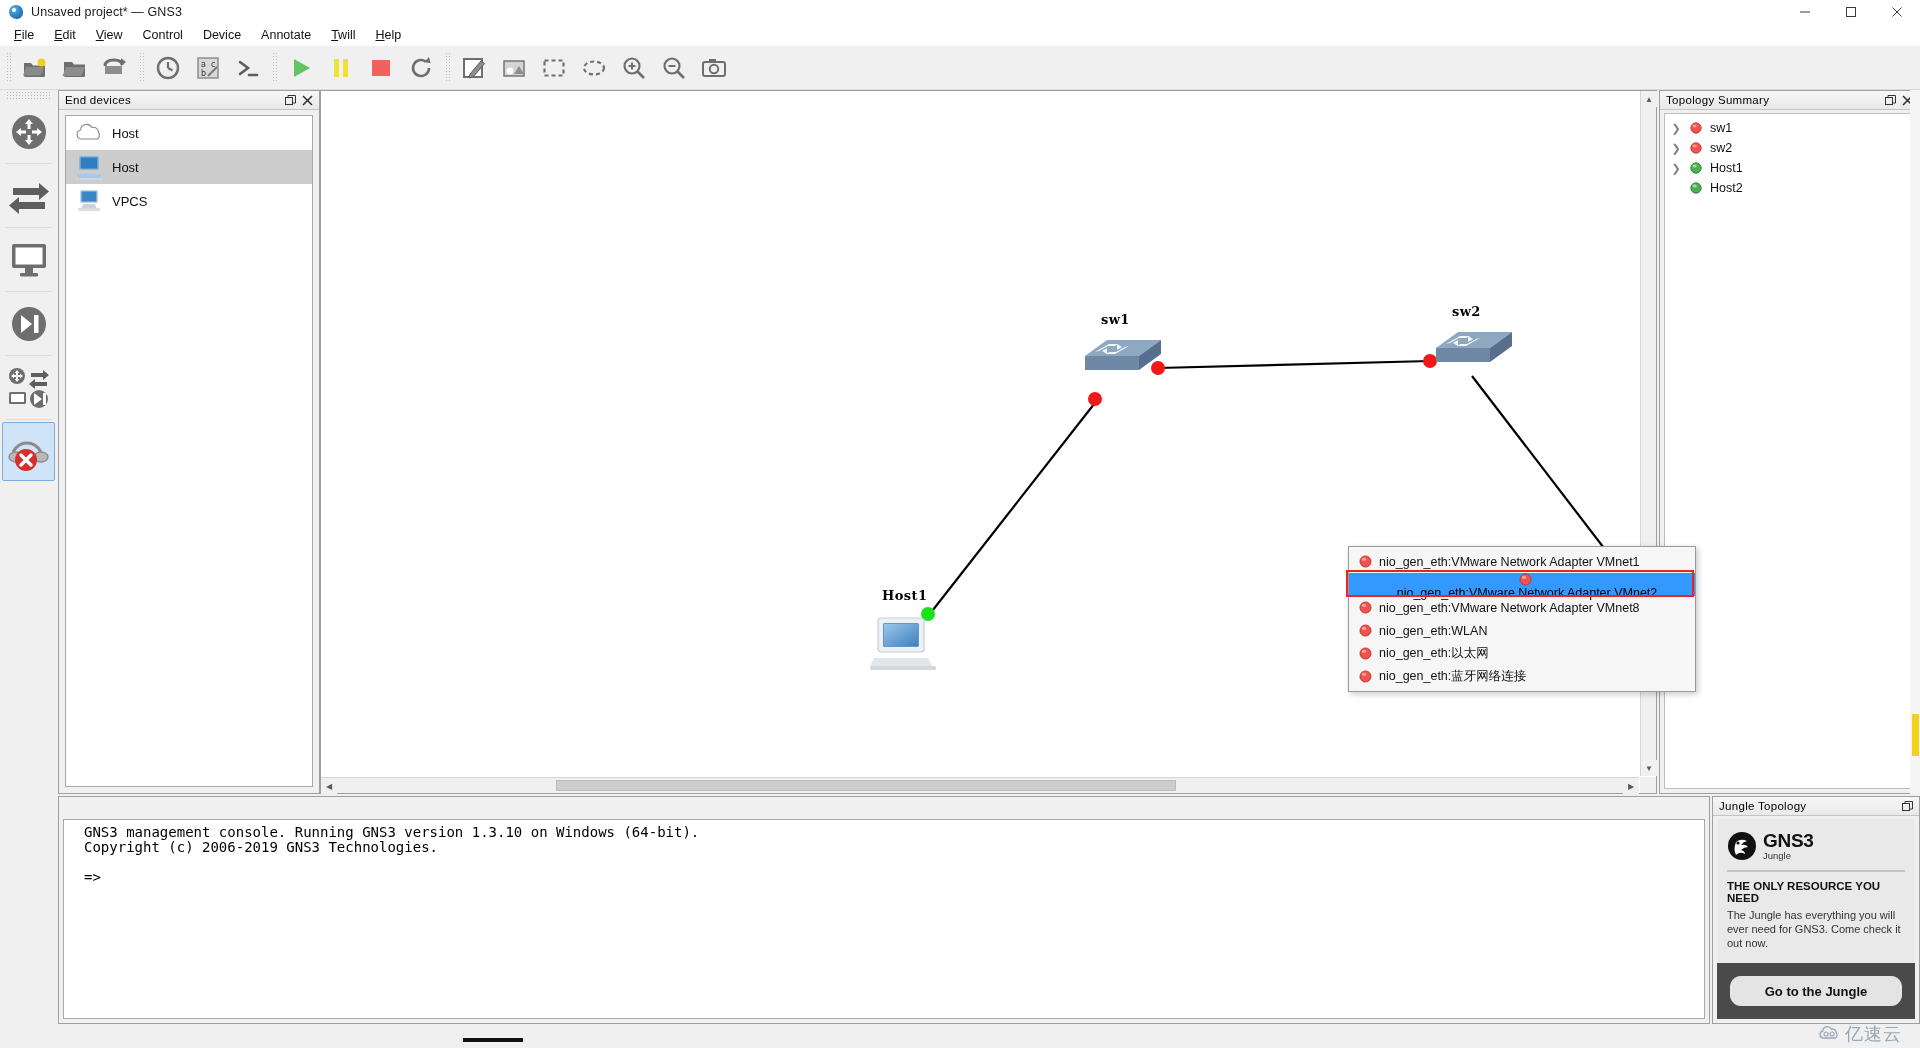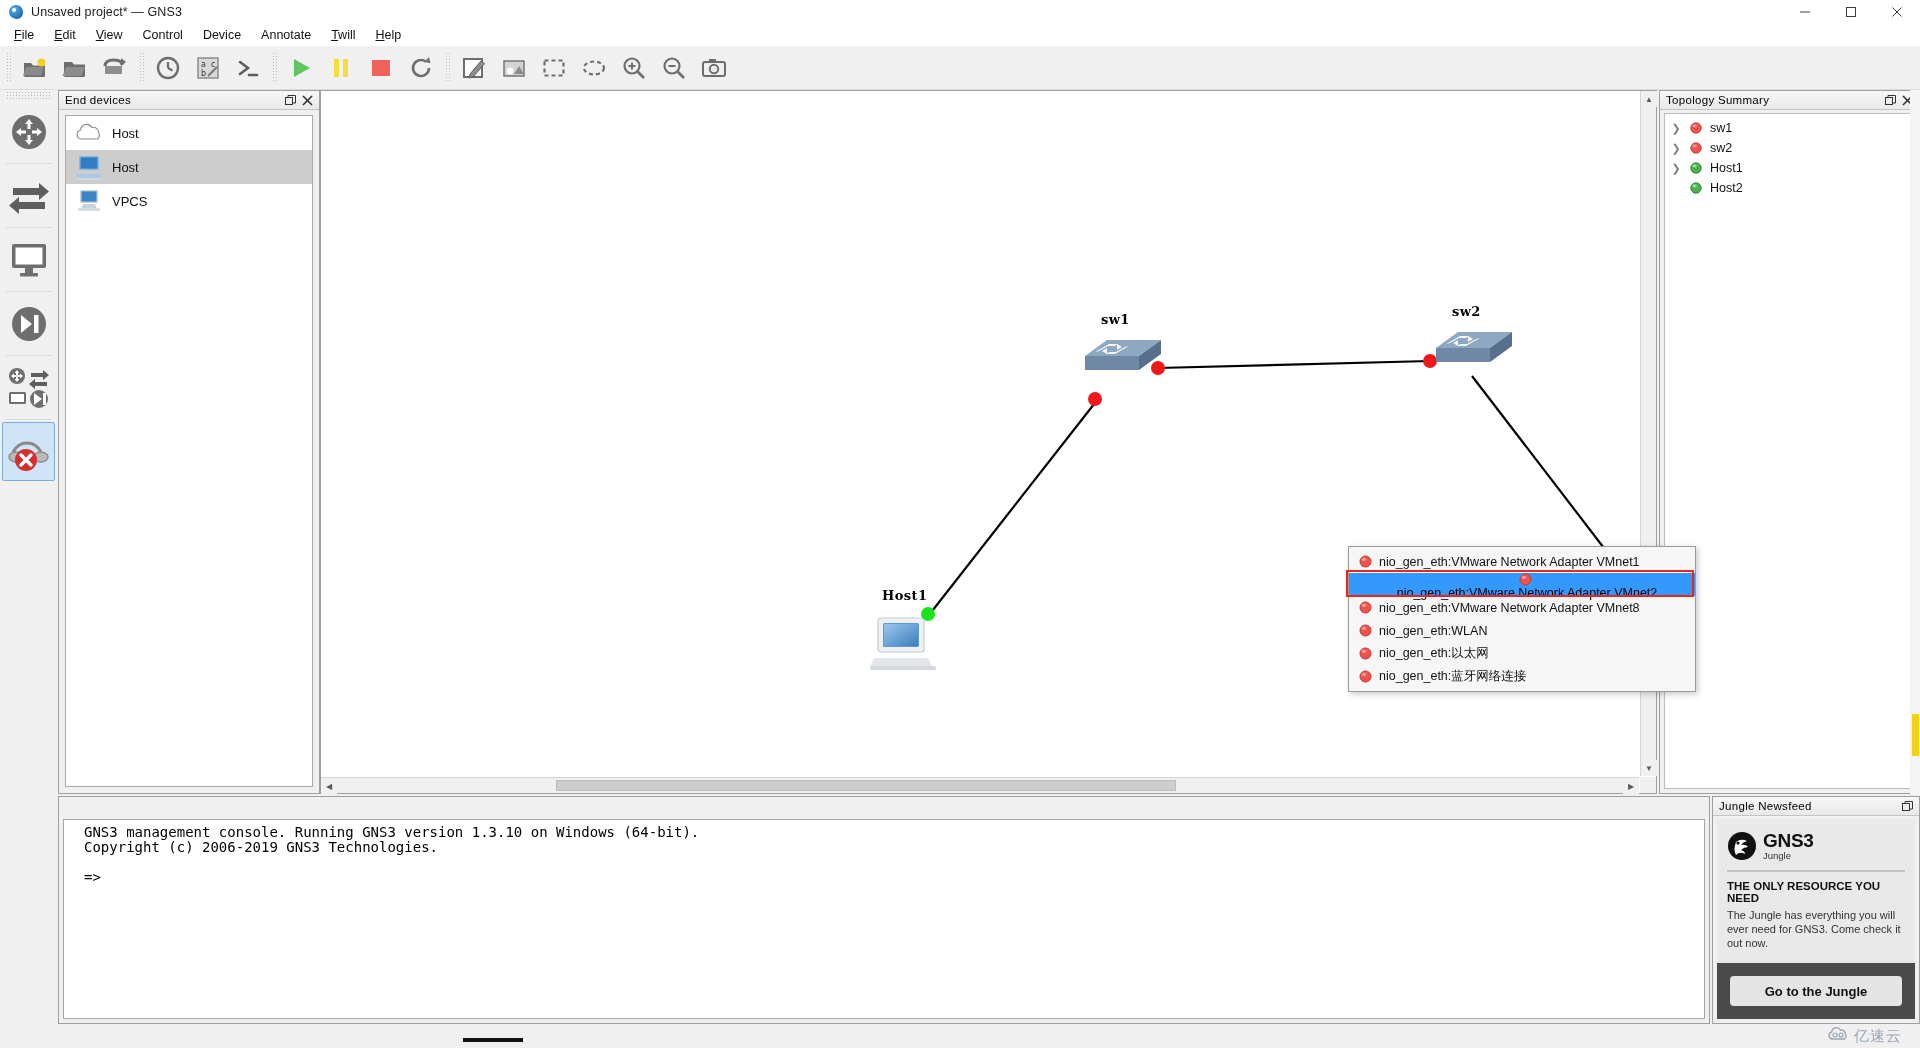--- a/index.html
+++ b/index.html
@@ -210,33 +210,33 @@
   .jbrand .b1 { font-size: 19px; font-weight: bold; color: #111; letter-spacing: -.3px; }
   .jbrand .b2 { font-size: 9.5px; color: #333; margin-top: 1px; }
   .jrule { height: 2px; background: #c4c4c4; margin: 9px 10px 8px 10px; }
   .jtitle { font-size: 11.5px; font-weight: bold; color: #111; padding: 0 10px; }
   .jtext { font-size: 11px; color: #333; padding: 4px 12px 0 10px; line-height: 14px; }
   .jfoot {
     position: absolute; left: 0; right: 0; bottom: 0; height: 56px; background: #4a4a4a;
     display: flex; align-items: center; justify-content: center;
   }
   .jbtn {
-    width: 172px; height: 30px; background: #e4e4e4; border-radius: 4px;
+    width: 172px; height: 30px; background: #e4e4e4; border-radius: 11px;
     display: flex; align-items: center; justify-content: center;
     font-size: 13px; font-weight: bold; color: #111;
   }
 
   
   #botstrip {
     position: absolute; left: 0; bottom: 0; width: 1920px; height: 24px; background: #f0f0f0;
   }
   #taskbar-bar { position: absolute; left: 463px; bottom: 6px; width: 60px; height: 4px; background: #111; }
   #watermark {
     position: absolute; right: 18px; bottom: 2px; display: flex; align-items: center;
-    color: #9aa6b5; font-size: 15px; font-family: "DejaVu Sans", sans-serif;
+    color: #9aa6b5; font-size: 18px; font-family: "DejaVu Sans", sans-serif;
   }
   #watermark .wmtext { margin-left: 5px; letter-spacing: 1px; }
   
   #rightedge {
     position: absolute; right: 0; top: 90px; width: 10px; height: 704px; background: #f5f5f5;
   }
   #rightedge .rthumb { position: absolute; right: 1px; top: 624px; width: 7px; height: 42px; background: #f3d117; }
 </style>
 </head>
 <body>
@@ -762,21 +762,21 @@
 
 <div id="console">
   <div class="conbody">GNS3 management console. Running GNS3 version 1.3.10 on Windows (64-bit).
 Copyright (c) 2006-2019 GNS3 Technologies.
 
 =&gt;</div>
 </div>
 
 <div id="jungle">
   <div class="panel-title">
-    <span class="ptxt">Jungle Newsfeed</span>
+    <span class="ptxt">Jungle Topology</span>
     <span class="pbtn">
       <svg width="11" height="11" viewBox="0 0 11 11">
         <rect x="0.5" y="2.5" width="7" height="7" fill="none" stroke="#333" stroke-width="1"></rect>
         <path d="M3 2.5 V0.5 H10.5 V8 H8" fill="none" stroke="#333" stroke-width="1"></path>
       </svg>
     </span>
   </div>
 
   <div class="jbody">
     <div class="jhead">

